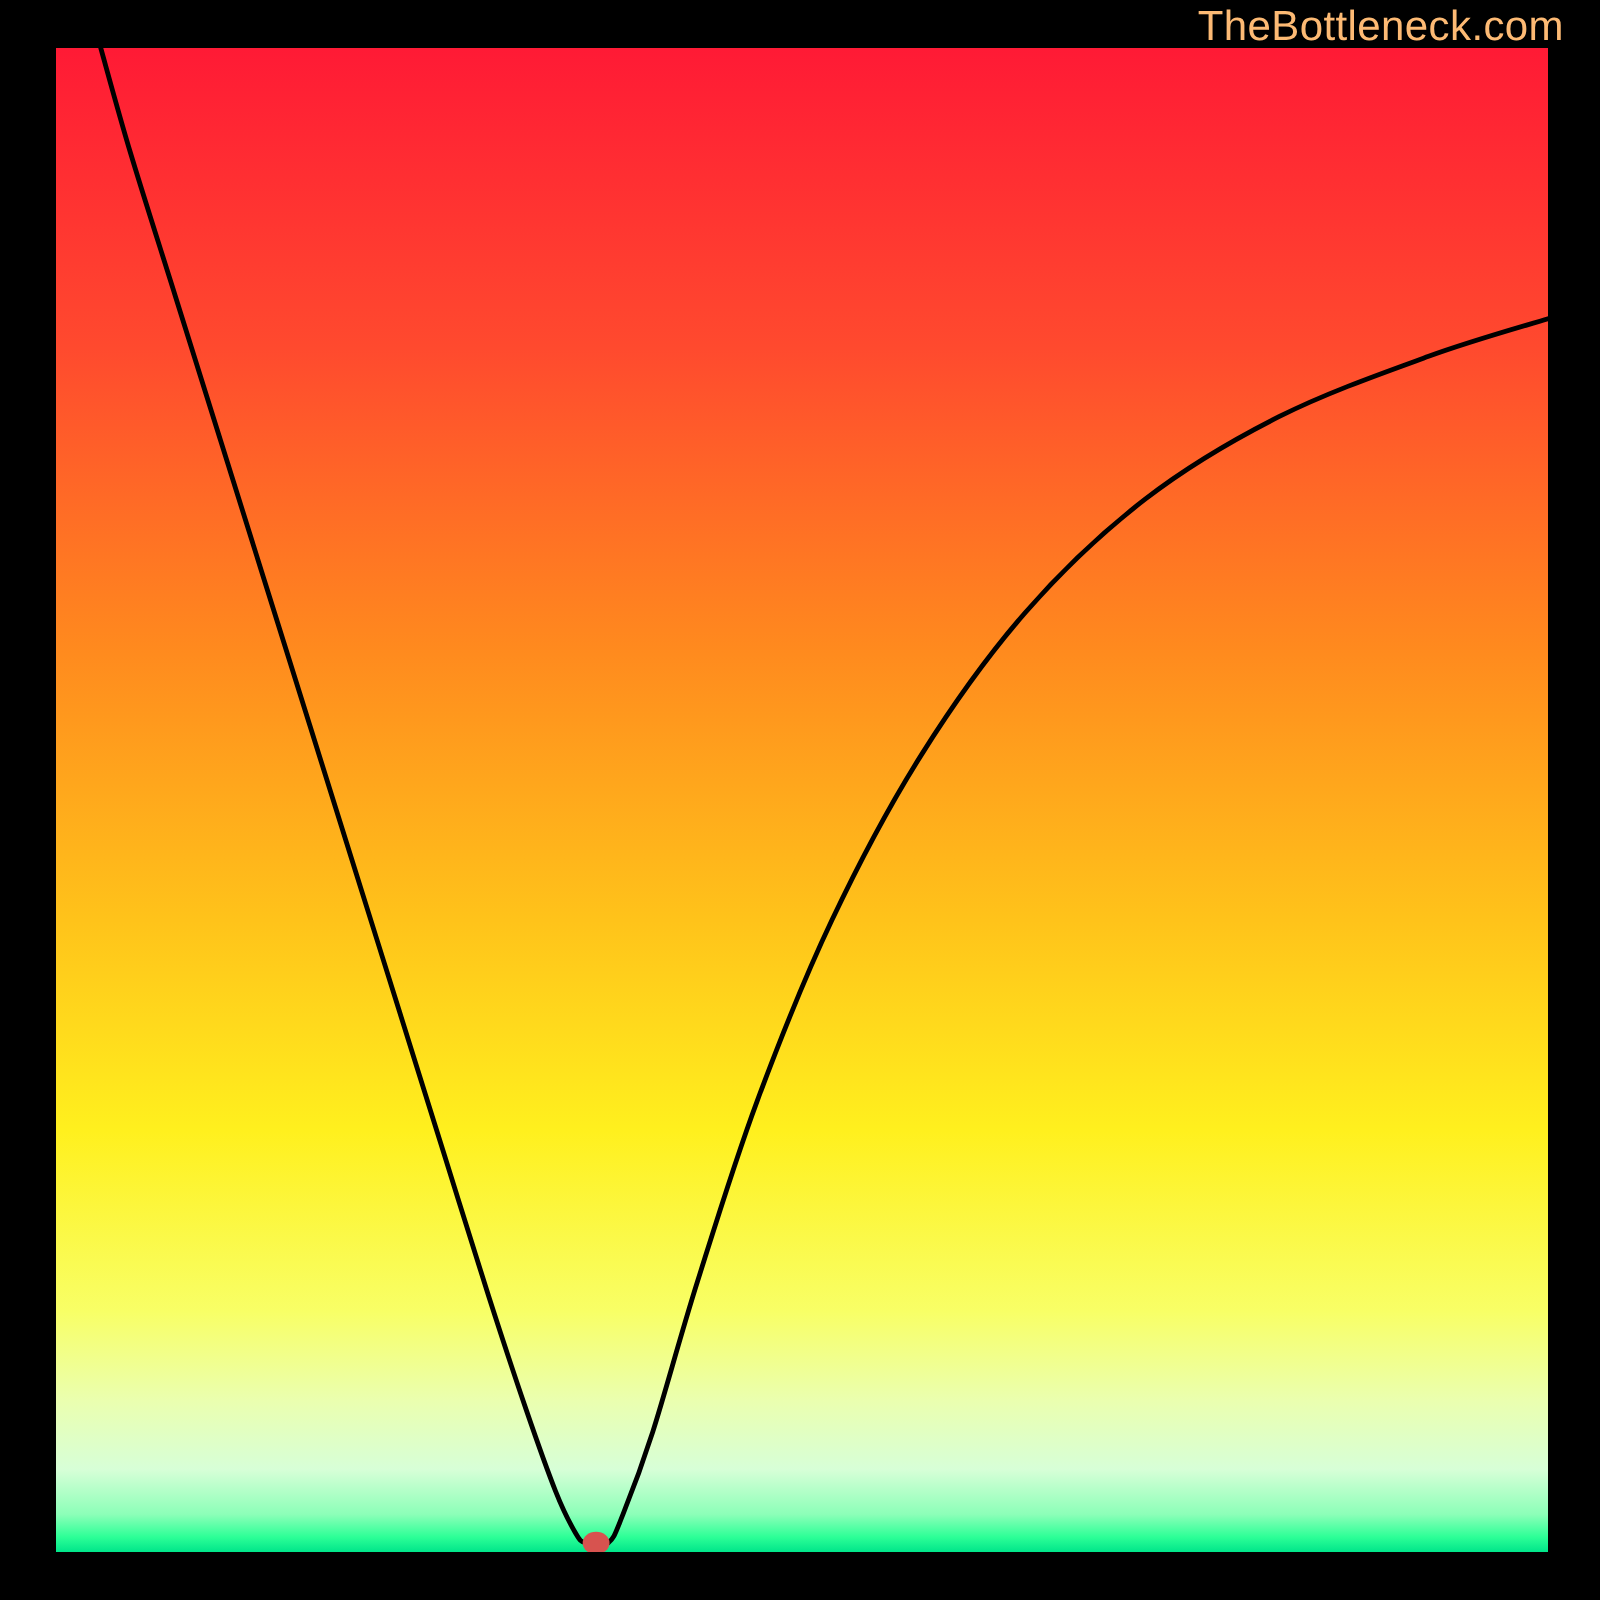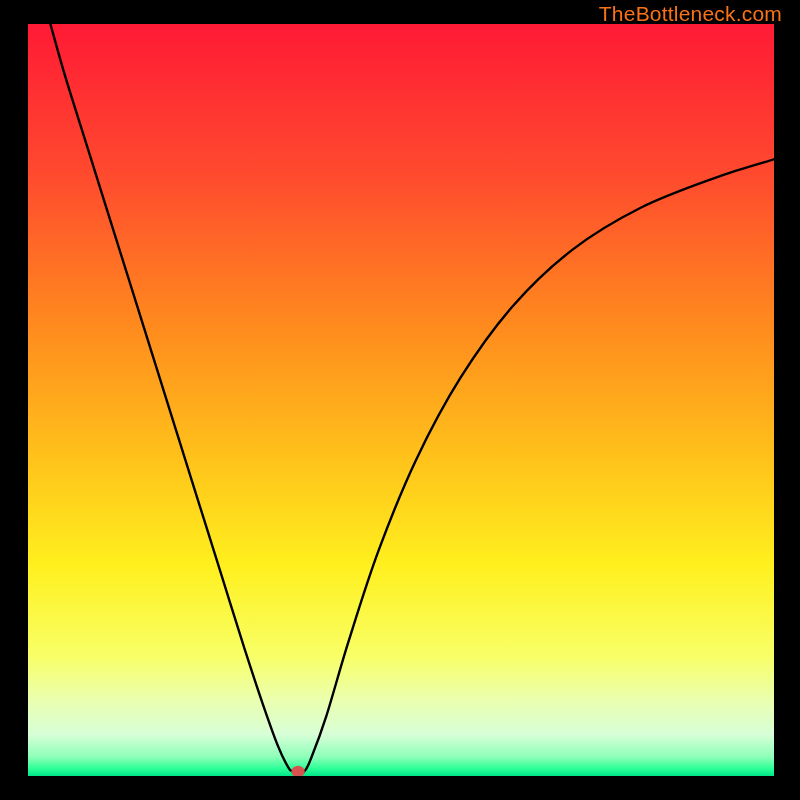--- a/index.html
+++ b/index.html
@@ -23,21 +23,21 @@
     position: absolute;
     left: 0;
     top: 0;
     width: 746px;
     height: 752px;
   }
   .watermark {
     position: absolute;
     top: 2px;
     right: 18px;
-    color: #f97316;
+    color: #fdba74;
     font-size: 21px;
     font-weight: 500;
     letter-spacing: 0.2px;
   }
   svg { display: block; }
 </style>
 </head>
 <body>
 
 <div class="watermark">TheBottleneck.com</div>

